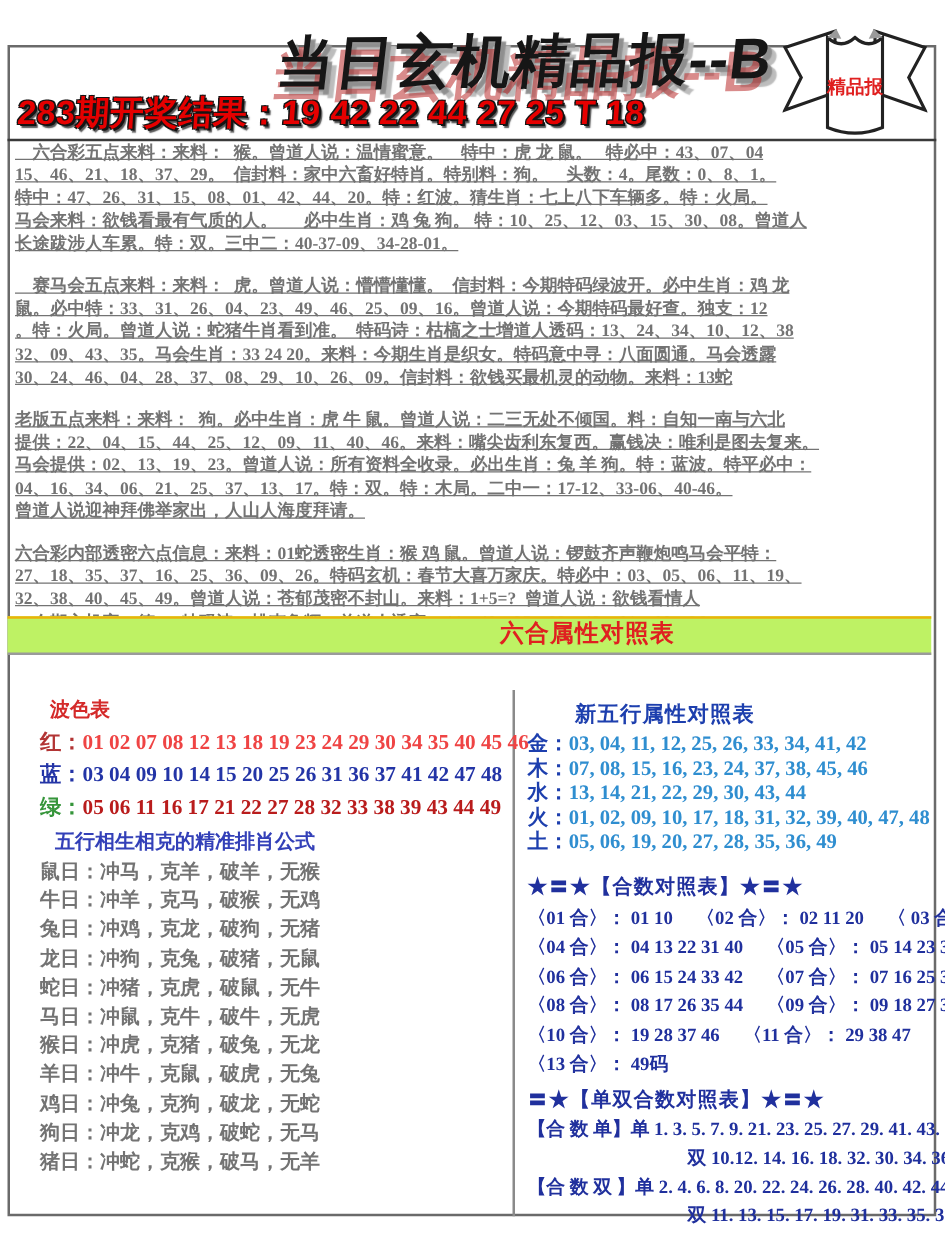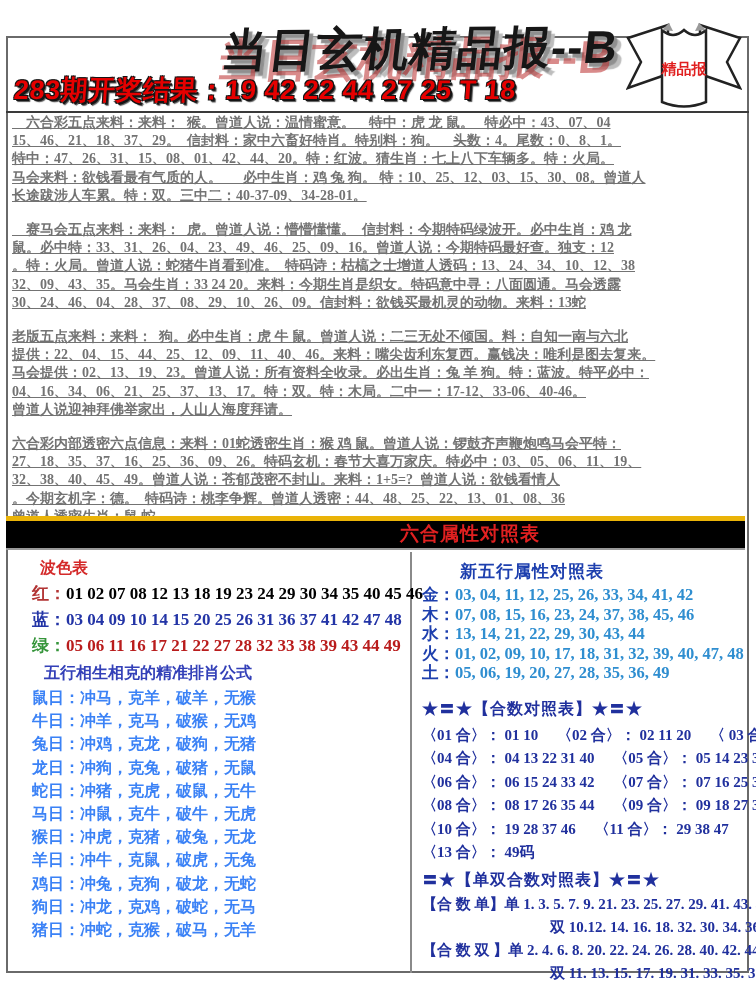--- a/index.html
+++ b/index.html
@@ -56,23 +56,23 @@
     position:absolute;left:12px;top:114px;width:736px;
     font-family:"Liberation Serif",serif;
     font-size:14px;line-height:18.2px;color:#737373;
     font-weight:600;
     text-decoration:underline;
   }
   .para{white-space:pre-wrap;margin:0 0 16px 0;}
 
   
   .section-band{
-    position:absolute;left:6px;top:516px;width:739px;height:27px;
-    border-top:5px solid #eab308;border-bottom:2px solid #9a9a9a;
-    background:#000000;
+    position:absolute;left:6px;top:493px;width:739px;height:27px;
+    border-top:2px solid #eab308;border-bottom:2px solid #9a9a9a;
+    background:#bef264;
   }
   .section-title{
     margin-left:394px;font-size:19px;font-weight:bold;color:#e02020;
     line-height:25px;letter-spacing:1px;
   }
 
   
   .bottom{
     position:absolute;left:20px;top:552px;width:743px;height:421px;
     display:flex;
@@ -83,21 +83,21 @@
     font-family:"Liberation Serif",serif;
   }
   .right-col{
     flex:1;padding:2px 0 0 10px;box-sizing:border-box;
     font-family:"Liberation Serif",serif;
   }
 
   .bose-title{font-size:16px;font-weight:bold;color:#d42a2a;margin:2px 0 2px 8px;}
   .bose-row{font-size:17px;font-weight:bold;line-height:26px;white-space:nowrap;}
   .formula-title{font-size:16px;font-weight:bold;color:#3340b8;margin:4px 0 2px 12px;}
-  .zodiac-row{font-size:16px;font-weight:600;color:#3b82f6;line-height:23.2px;white-space:nowrap;}
+  .zodiac-row{font-size:16px;font-weight:600;color:#737373;line-height:23.2px;white-space:nowrap;}
 
   .wuxing-title{font-size:17px;font-weight:bold;color:#1d3fae;margin:6px 0 2px 38px;letter-spacing:1px;}
   .wuxing-row{font-size:16.5px;line-height:19.6px;white-space:nowrap;}
   .wuxing-label{font-weight:bold;color:#1d3fae;}
   .wuxing-nums{color:#2f8ed0;font-weight:bold;}
 
   .hesum-header{font-size:16px;font-weight:bold;color:#20309d;margin:16px 0 4px 0;letter-spacing:1px;}
   .hesum-row{font-size:15px;font-weight:600;color:#20309d;line-height:23.4px;white-space:nowrap;}
   .ds-header{font-size:16px;font-weight:bold;color:#20309d;margin:6px 0 2px 0;letter-spacing:1px;}
   .ds-row{font-size:15px;font-weight:bold;color:#20309d;line-height:23px;white-space:nowrap;}
@@ -152,21 +152,21 @@
   <div class="section-band">
     <div class="section-title">六合属性对照表</div>
   </div>
 
   <div class="bottom">
 
     <div class="left-col">
       <div class="bose-title">波色表</div>
 
       <div class="bose-row">
-        <span style="color: rgb(178, 52, 52);">红：</span><span style="color: #000000;">01 02 07 08 12 13 18 19 23 24 29 30 34 35 40 45 46</span>
+        <span style="color: rgb(178, 52, 52);">红：</span><span style="color: #ef4444;">01 02 07 08 12 13 18 19 23 24 29 30 34 35 40 45 46</span>
       </div>
       <div class="bose-row">
         <span style="color: rgb(35, 52, 166);">蓝：</span><span style="color: rgb(35, 52, 166);">03 04 09 10 14 15 20 25 26 31 36 37 41 42 47 48</span>
       </div>
       <div class="bose-row">
         <span style="color: rgb(53, 149, 58);">绿：</span><span style="color: #b91c1c;">05 06 11 16 17 21 22 27 28 32 33 38 39 43 44 49</span>
       </div>
 
       <div class="formula-title">五行相生相克的精准排肖公式</div>
 

